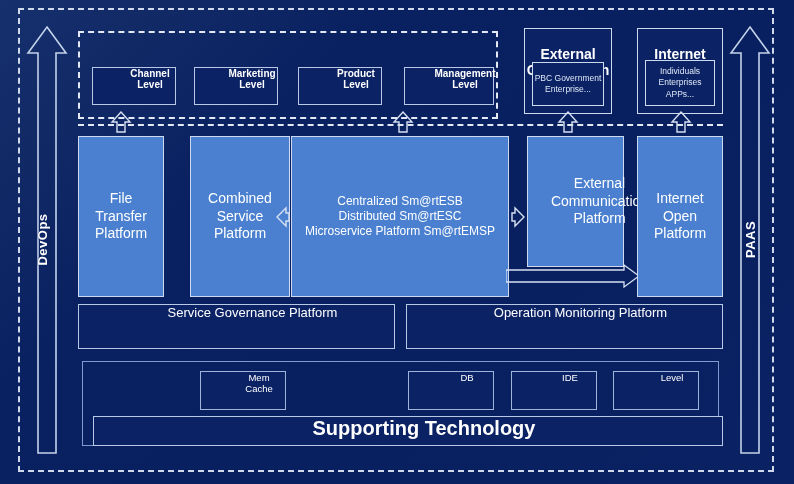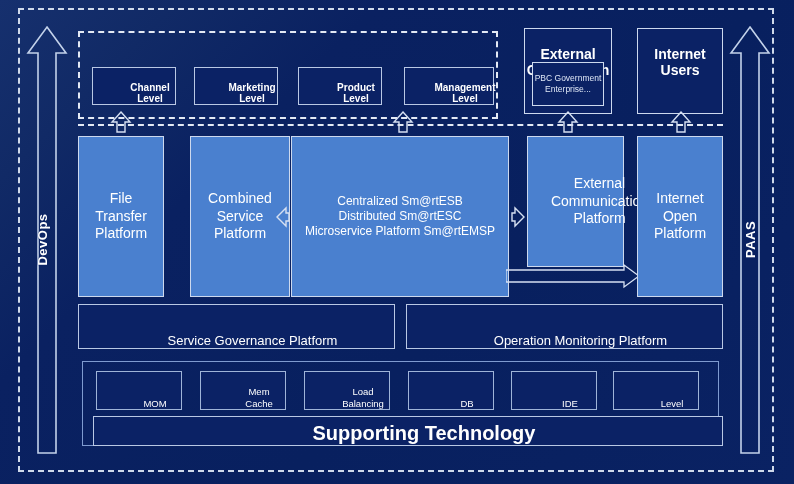--- a/index.html
+++ b/index.html
@@ -35,21 +35,21 @@
   }
   
   .dashed-line{
     position:absolute;border-top:2px dashed #e3e9f4;
   }
 
   
   .dbox{
     position:absolute;box-sizing:border-box;
     background:#0b2265;border:1.5px solid #b9c8e4;
-    color:#ffffff;display:flex;align-items:flex-end;justify-content:center;
+    color:#ffffff;display:flex;align-items:flex-start;justify-content:center;
     text-align:center;font-weight:bold;padding-left:32px;
   }
   .dbox.thin{border:1px solid #9fb4d8;}
   
   .lbox{
     position:absolute;box-sizing:border-box;
     background:#4a80cf;border:1.5px solid #cdd9ee;
     color:#ffffff;display:flex;align-items:center;justify-content:center;
     text-align:center;line-height:1.25;
   }
@@ -116,20 +116,23 @@
   <div class="outerbox" style="left:524px;top:28px;width:88px;height:86px;">
     <div class="outerbox-title">External Cooperation</div>
   </div>
   <div class="inner-dbox" style="left:532px;top:62px;width:72px;height:44px;">
     <span>PBC Government<br>Enterprise...</span>
   </div>
 
   <div class="outerbox" style="left:637px;top:28px;width:86px;height:86px;">
     <div class="outerbox-title">Internet Users</div>
   </div>
+  <div class="inner-dbox" style="left:645px;top:60px;width:70px;height:46px;">
+    <span>Individuals<br>Enterprises<br>APPs...</span>
+  </div>
 
   <div class="dashed-line" style="left:78px;top:124px;width:645px;"></div>
 
   <div class="up-arrow" style="left:110px;top:111px;">
     <svg width="22" height="22" viewBox="0 0 22 22">
       <polygon points="11,1 20,11 15,11 15,21 7,21 7,11 2,11" fill="none" stroke="#d6e0f2" stroke-width="1.4"></polygon>
     </svg>
   </div>
   <div class="up-arrow" style="left:392px;top:111px;">
     <svg width="22" height="22" viewBox="0 0 22 22">
@@ -187,29 +190,23 @@
 
   <div class="dbox gov-label" style="left:78px;top:304px;width:317px;height:45px;">
     <span>Service Governance Platform</span>
   </div>
   <div class="dbox gov-label" style="left:406px;top:304px;width:317px;height:45px;">
     <span>Operation Monitoring Platform</span>
   </div>
 
   <div class="section-frame" style="left:82px;top:361px;width:637px;height:85px;"></div>
 
-  <div class="dbox thin tech-label" style="left:96px;top:371px;width:86px;height:39px;">
-    <span>MOM</span>
-  </div>
   <div class="dbox thin tech-label" style="left:200px;top:371px;width:86px;height:39px;">
     <span>Mem<br>Cache</span>
   </div>
-  <div class="dbox thin tech-label" style="left:304px;top:371px;width:86px;height:39px;">
-    <span>Load<br>Balancing</span>
-  </div>
   <div class="dbox thin tech-label" style="left:408px;top:371px;width:86px;height:39px;">
     <span>DB</span>
   </div>
   <div class="dbox thin tech-label" style="left:511px;top:371px;width:86px;height:39px;">
     <span>IDE</span>
   </div>
   <div class="dbox thin tech-label" style="left:613px;top:371px;width:86px;height:39px;">
     <span>Level</span>
   </div>
 

